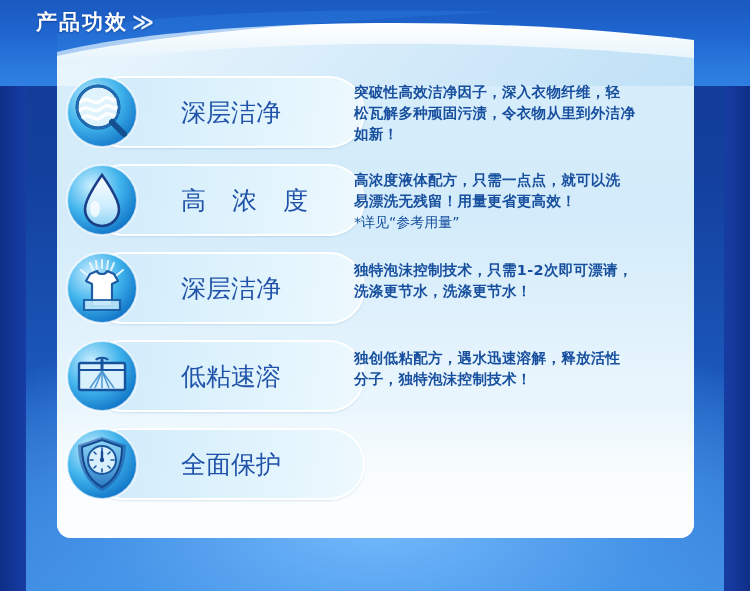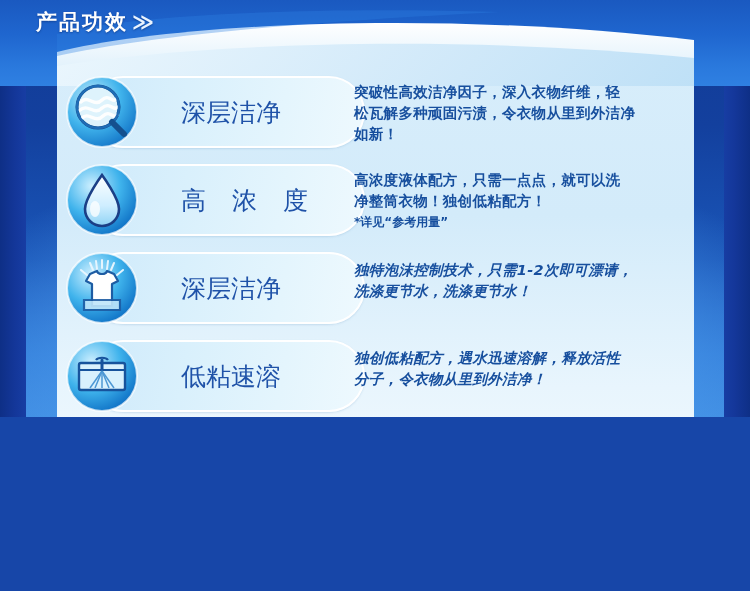--- a/index.html
+++ b/index.html
@@ -2,21 +2,21 @@
 <html><head>
 <meta charset="utf-8">
 <style>
   html,body{margin:0;padding:0;}
   body{
     width:750px;height:591px;overflow:hidden;
     font-family:"DejaVu Sans","Liberation Sans",sans-serif;
     background:#1746a8;
   }
   .page{
-    position:relative;width:750px;height:417px;overflow:hidden;
+    position:relative;width:750px;height:591px;overflow:hidden;
     background:
       radial-gradient(ellipse 620px 300px at 50% 88%, rgba(120,190,255,.95) 0%, rgba(80,160,240,.55) 45%, rgba(40,100,200,0) 75%),
       linear-gradient(180deg,#123a95 0%,#13409e 30%,#1a56b8 62%,#2f79d6 85%,#3d8ae0 100%);
   }
   
   .rail{position:absolute;top:0;bottom:0;width:26px;
     background:linear-gradient(90deg,#0e2f86 0%,#14379a 60%,#173da3 100%);}
   .rail.left{left:0;}
   .rail.right{right:0;background:linear-gradient(270deg,#0e2f86 0%,#14379a 60%,#173da3 100%);}
 
@@ -70,24 +70,24 @@
   .pill-label.spaced{letter-spacing:9px;}
   .badge{
     position:absolute;left:7px;top:4px;width:76px;height:76px;
     z-index:3;
   }
   .desc{
     position:absolute;left:297px;top:2px;width:330px;
     color:#174f9e;font-size:14.5px;font-weight:bold;
     line-height:21px;letter-spacing:.3px;
   }
-  .desc .note{font-size:12px;font-weight:bold;letter-spacing:0;}
+  .desc .note{font-size:14px;font-weight:normal;letter-spacing:0;}
   .r-off1 .desc{top:12px;}
   .r-off2 .desc{top:12px;}
-  .r-off3 .desc{top:14px;font-style:italic;}
+  .r-off3 .desc{top:14px;}
 </style>
 </head>
 <body>
 
 <div class="page">
 
   <div class="rail left"></div>
   <div class="rail right"></div>
 
   <div class="panel">
@@ -164,21 +164,21 @@
             <stop offset="100%" stop-color="#8fd3f5"></stop>
           </linearGradient>
         </defs>
         <circle cx="38" cy="38" r="35" fill="url(#b2)"></circle>
         <circle cx="38" cy="38" r="35" fill="none" stroke="#ffffff" stroke-width="2" opacity=".7"></circle>
         <path d="M38,13 C38,13 55,36 55,47 C55,57 47,64 38,64 C29,64 21,57 21,47 C21,36 38,13 38,13 Z" fill="url(#d2)" stroke="#1b3f86" stroke-width="2.6"></path>
         <ellipse cx="31" cy="47" rx="5" ry="8" fill="#ffffff" opacity=".75"></ellipse>
       </svg>
       <div class="desc">
         <div>高浓度液体配方，只需一点点，就可以洗</div>
-        <div>净整筒衣物！独创低粘配方！</div>
+        <div>易漂洗无残留！用量更省更高效！</div>
         <div class="note">*详见“参考用量”</div>
       </div>
     </div>
 
     <div class="row r-off3">
       <div class="pill">
         <div class="pill-label">深层洁净</div>
       </div>
       <svg class="badge" viewBox="0 0 76 76">
         <defs>
@@ -230,21 +230,21 @@
           <path d="M38,33 L26,50"></path>
             <path d="M38,33 L31,50"></path>
             <path d="M38,33 L38,50"></path>
           <path d="M38,33 L45,50"></path>
             <path d="M38,33 L50,50"></path>
         </g>
         <path d="M32,22 C34,19 42,19 44,22" fill="none" stroke="#17539c" stroke-width="2.2"></path>
       </svg>
       <div class="desc">
         <div>独创低粘配方，遇水迅速溶解，释放活性</div>
-        <div>分子，令衣物从里到外洁净！</div>
+        <div>分子，独特泡沫控制技术！</div>
       </div>
     </div>
 
     <div class="row r-off3">
       <div class="pill">
         <div class="pill-label">全面保护</div>
       </div>
       <svg class="badge" viewBox="0 0 76 76">
         <defs>
           <radialGradient id="b5" cx="35%" cy="30%" r="75%">

